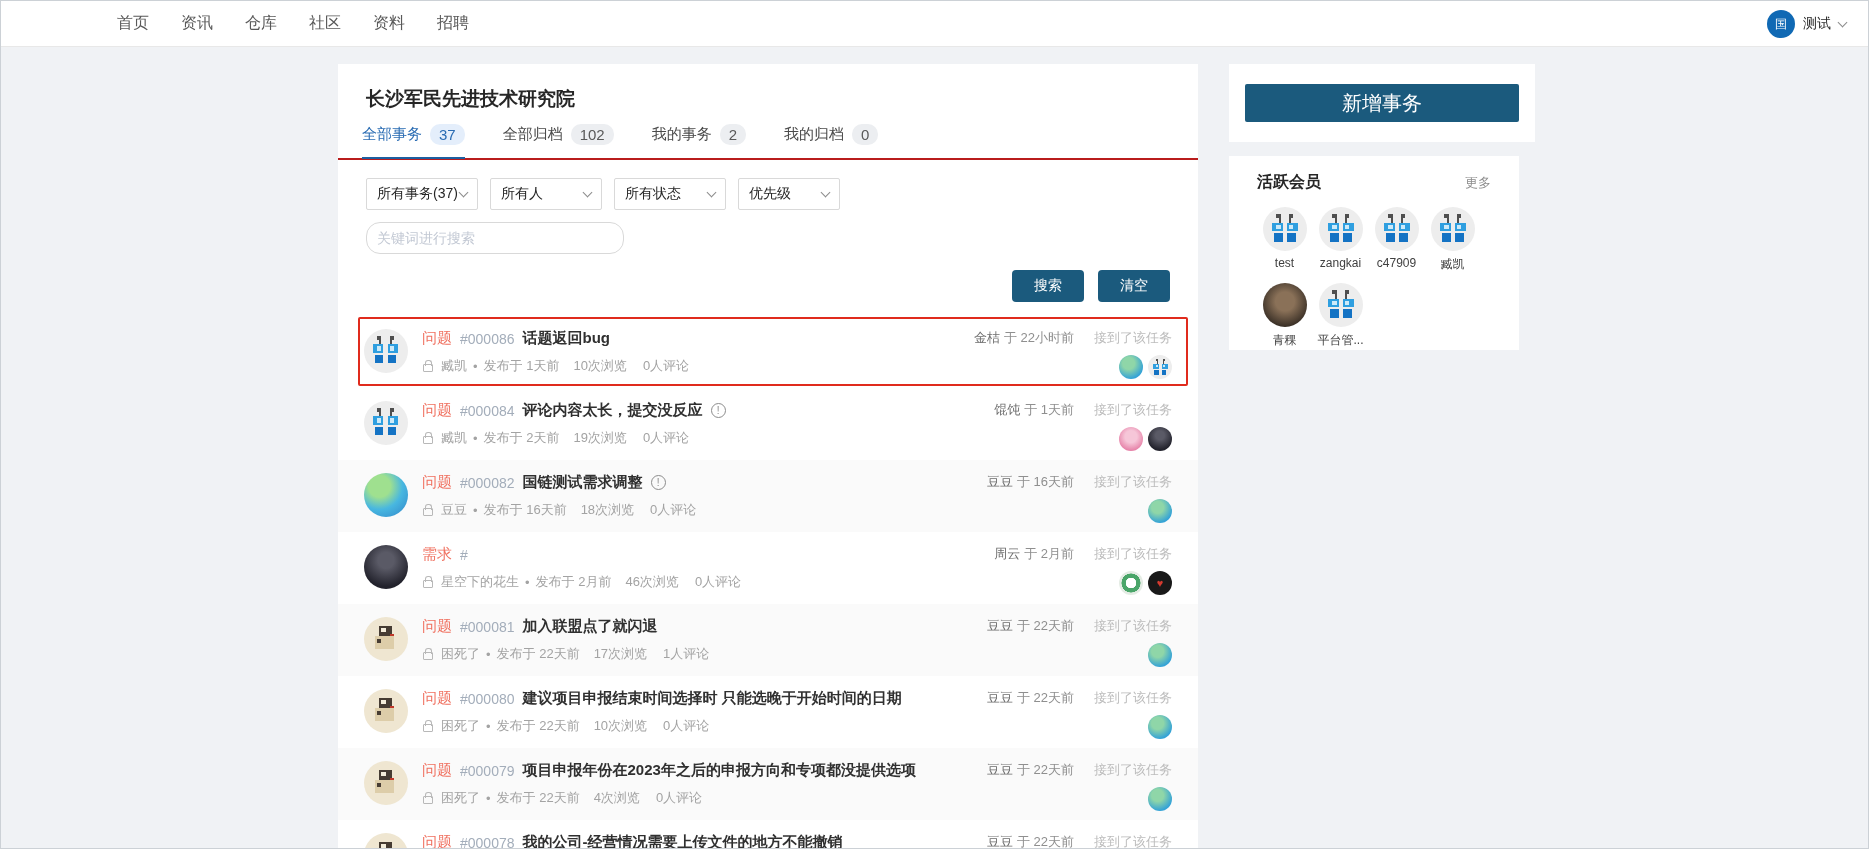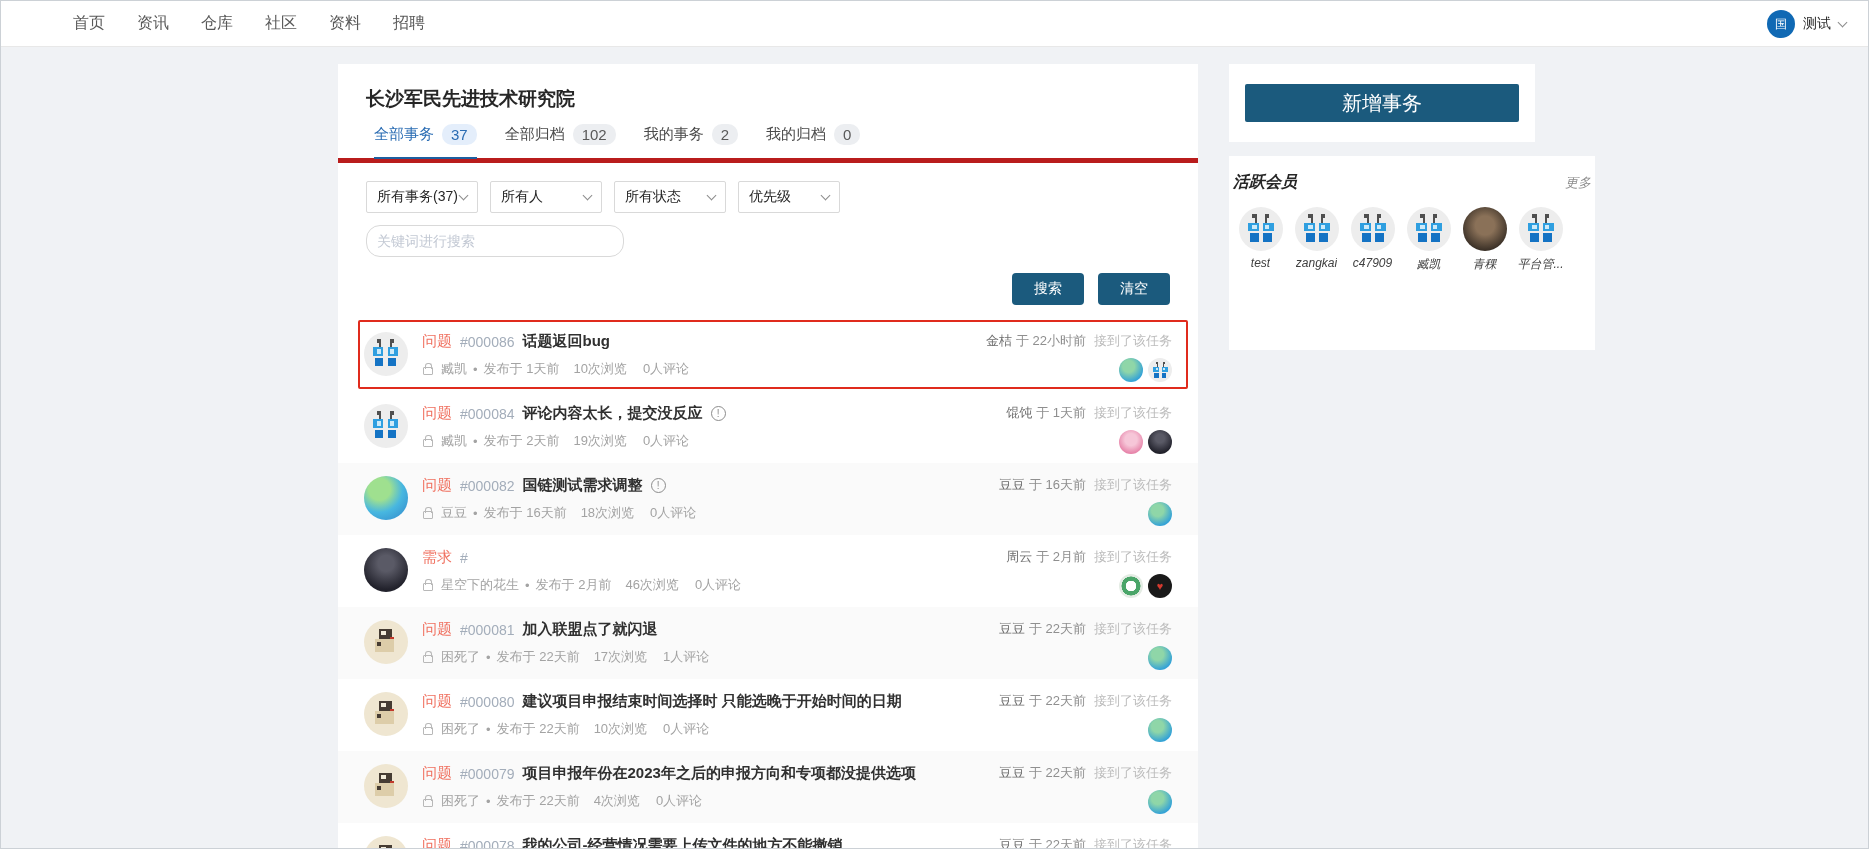--- a/index.html
+++ b/index.html
@@ -5,31 +5,31 @@
   * { margin:0; padding:0; box-sizing:border-box; }
   html,body { width:1869px; height:849px; overflow:hidden; }
   body {
     position:relative;
     background:#f0f2f5;
     font-family:"Liberation Sans","DejaVu Sans",sans-serif;
     border:1px solid #ccd1d6;
     color:#262626;
   }
   
-  .topnav { position:absolute; top:0; left:0; right:0; height:46px; background:#fff; border-bottom:1px solid #e8e8e8; display:flex; padding-left:72px; z-index:5; }
+  .topnav { position:absolute; top:0; left:0; right:0; height:46px; background:#fff; border-bottom:1px solid #e8e8e8; display:flex; padding-left:116px; z-index:5; }
   .nav-items { display:flex; align-items:center; gap:32px; }
   .nav-item { font-size:16px; color:#595959; cursor:pointer; text-decoration:none; }
   .nav-user { position:absolute; right:22px; top:0; height:46px; display:flex; align-items:center; gap:8px; cursor:pointer; }
   .nav-avatar { width:28px; height:28px; border-radius:50%; background:#1069b4; color:#fff; font-size:12px; display:flex; align-items:center; justify-content:center; }
   .nav-username { font-size:14px; color:#262626; }
   .chev { display:inline-block; width:7px; height:7px; border-right:1.4px solid #8c8c8c; border-bottom:1.4px solid #8c8c8c; transform:rotate(45deg); margin-top:-3px; }
   
   .main-card { position:absolute; left:337px; top:63px; width:860px; height:786px; background:#fff; overflow:hidden; }
   .page-title { font-size:19px; font-weight:700; color:#262626; padding:22px 28px 0; }
-  .tabs { display:flex; gap:28px; padding:0 36px; margin-top:12px; border-bottom:5px solid #b91c1c; }
+  .tabs { display:flex; gap:38px; padding:0 24px; margin-top:12px; border-bottom:2px solid #b91c1c; }
   .tab { display:flex; align-items:center; gap:8px; padding-bottom:12px; font-size:15px; color:#4a4a4a; cursor:pointer; border-bottom:2px solid transparent; margin-bottom:-1px; }
   .tab .count { background:#eceef1; color:#595959; font-size:15px; font-weight:400; padding:2px 9px; border-radius:10px; }
   .tab.active { color:#2a6cb3; border-bottom-color:#1d5fa0; }
   .tab.active .count { background:#e4eefb; color:#2a6cb3; }
   
   .filters { display:flex; gap:12px; padding:0 28px; margin-top:18px;flex-direction:column; }
   .select { width:112px; height:32px; border:1px solid #d9d9d9; border-radius:2px; display:flex; align-items:center; justify-content:space-between; padding:0 10px; font-size:14px; color:#262626; cursor:pointer; background:#fff; }
   .select:nth-child(4){ width:102px; }
   .search-input { width:258px; height:32px; border:1px solid #d9d9d9; border-radius:14px; padding:0 10px; font-size:14px; color:#262626; outline:none; font-family:inherit; }
   .search-input::placeholder { color:#c3c9d4; }
@@ -50,38 +50,38 @@
   .info-icon { display:inline-flex; width:15px; height:15px; border:1px solid #8c8c8c; border-radius:50%; align-items:center; justify-content:center; color:#8c8c8c; font-size:10px; flex:0 0 15px; }
   .info-icon::before { content:"!"; }
   .issue-line2 { display:flex; align-items:center; gap:6px; margin-top:9px; font-size:13px; color:#a3a3a3; }
   .lock-icon { position:relative; display:inline-block; width:10px; height:8px; border:1px solid #b8b8b8; border-radius:1px; margin:3px 2px 0 1px; }
   .lock-icon::before { content:""; position:absolute; top:-5px; left:1px; width:5px; height:5px; border:1px solid #b8b8b8; border-bottom:none; border-radius:3px 3px 0 0; }
   .meta-views { margin-left:8px; }
   .meta-comments { margin-left:10px; }
   .issue-right { width:210px; flex:0 0 210px; text-align:right; font-size:13px; }
   .assignee-name { color:#6f6f6f; }
   .assigned-time { color:#8f8f8f; margin-left:4px; }
-  .assigned-action { color:#bcbcbc; margin-left:8px; }
+  .assigned-action { color:#bcbcbc; margin-left:20px; }
   .mini-avatars { display:flex; justify-content:flex-end; gap:5px; margin-top:8px; }
   .mini-av { width:24px; height:24px; border-radius:50%; display:flex; align-items:center; justify-content:center; overflow:hidden; cursor:pointer; font-size:11px; }
   .mini-av svg { width:70%; height:70%; }
   .av-blue-butterfly { background:#ededed; }
   .av-cartoon { background:radial-gradient(circle at 35% 30%, #9fe08f 0 26%, #48b7e0 55%, #2f83c9 100%); }
   .av-girl { background:radial-gradient(circle at 50% 35%, #5a5a66 0 22%, #22222c 72%); }
   .av-dog { background:#efe6d1; }
   .av-globe { background:radial-gradient(circle at 40% 35%, #8fd6a8 0 28%, #35a3d6 72%); }
   .av-pink-flower { background:radial-gradient(circle at 50% 40%, #f6c6d8 0 32%, #e2719c 85%); }
   .av-emblem { background:radial-gradient(circle, #ffffff 0 30%, #4aa569 32% 55%, #e4ece4 57%); }
   .av-black-heart { background:#191919; color:#d53a2f; }
   .av-black-heart::after { content:"♥"; }
   .av-portrait { background:radial-gradient(circle at 50% 42%, #8a7158 0 28%, #332a22 78%); }
   
   .side-card-new { position:absolute; left:1228px; top:63px; width:306px; height:78px; background:#fff; padding:20px 16px; }
   .btn-new { width:100%; height:38px; background:#1b5a7d; color:#fff; border:none; border-radius:2px; font-size:20px; cursor:pointer; font-family:inherit; }
-  .side-card-members { position:absolute; left:1228px; top:155px; width:366px; height:194px; background:#fff; padding:16px 4px;font-style:italic; }
+  .side-card-members { position:absolute; left:1228px; top:155px; width:290px; height:194px; background:#fff; padding:16px 28px; }
   .members-head { display:flex; align-items:center; justify-content:space-between; }
   .members-title { font-size:16px; font-weight:700; color:#262626; }
   .members-more { font-size:13px; color:#8c8c8c; cursor:pointer; text-decoration:none; }
   .member-grid { display:flex; flex-wrap:wrap; margin-top:14px; }
   .member { width:55px; display:flex; flex-direction:column; align-items:center; margin-right:1px; margin-bottom:10px; cursor:pointer; }
   .member-avatar { width:44px; height:44px; border-radius:50%; display:flex; align-items:center; justify-content:center; overflow:hidden; }
   .member-avatar svg { width:68%; height:68%; }
   .member-name { margin-top:5px; font-size:12px; color:#404040; max-width:55px; overflow:hidden; white-space:nowrap; }
 </style>
 </head>

